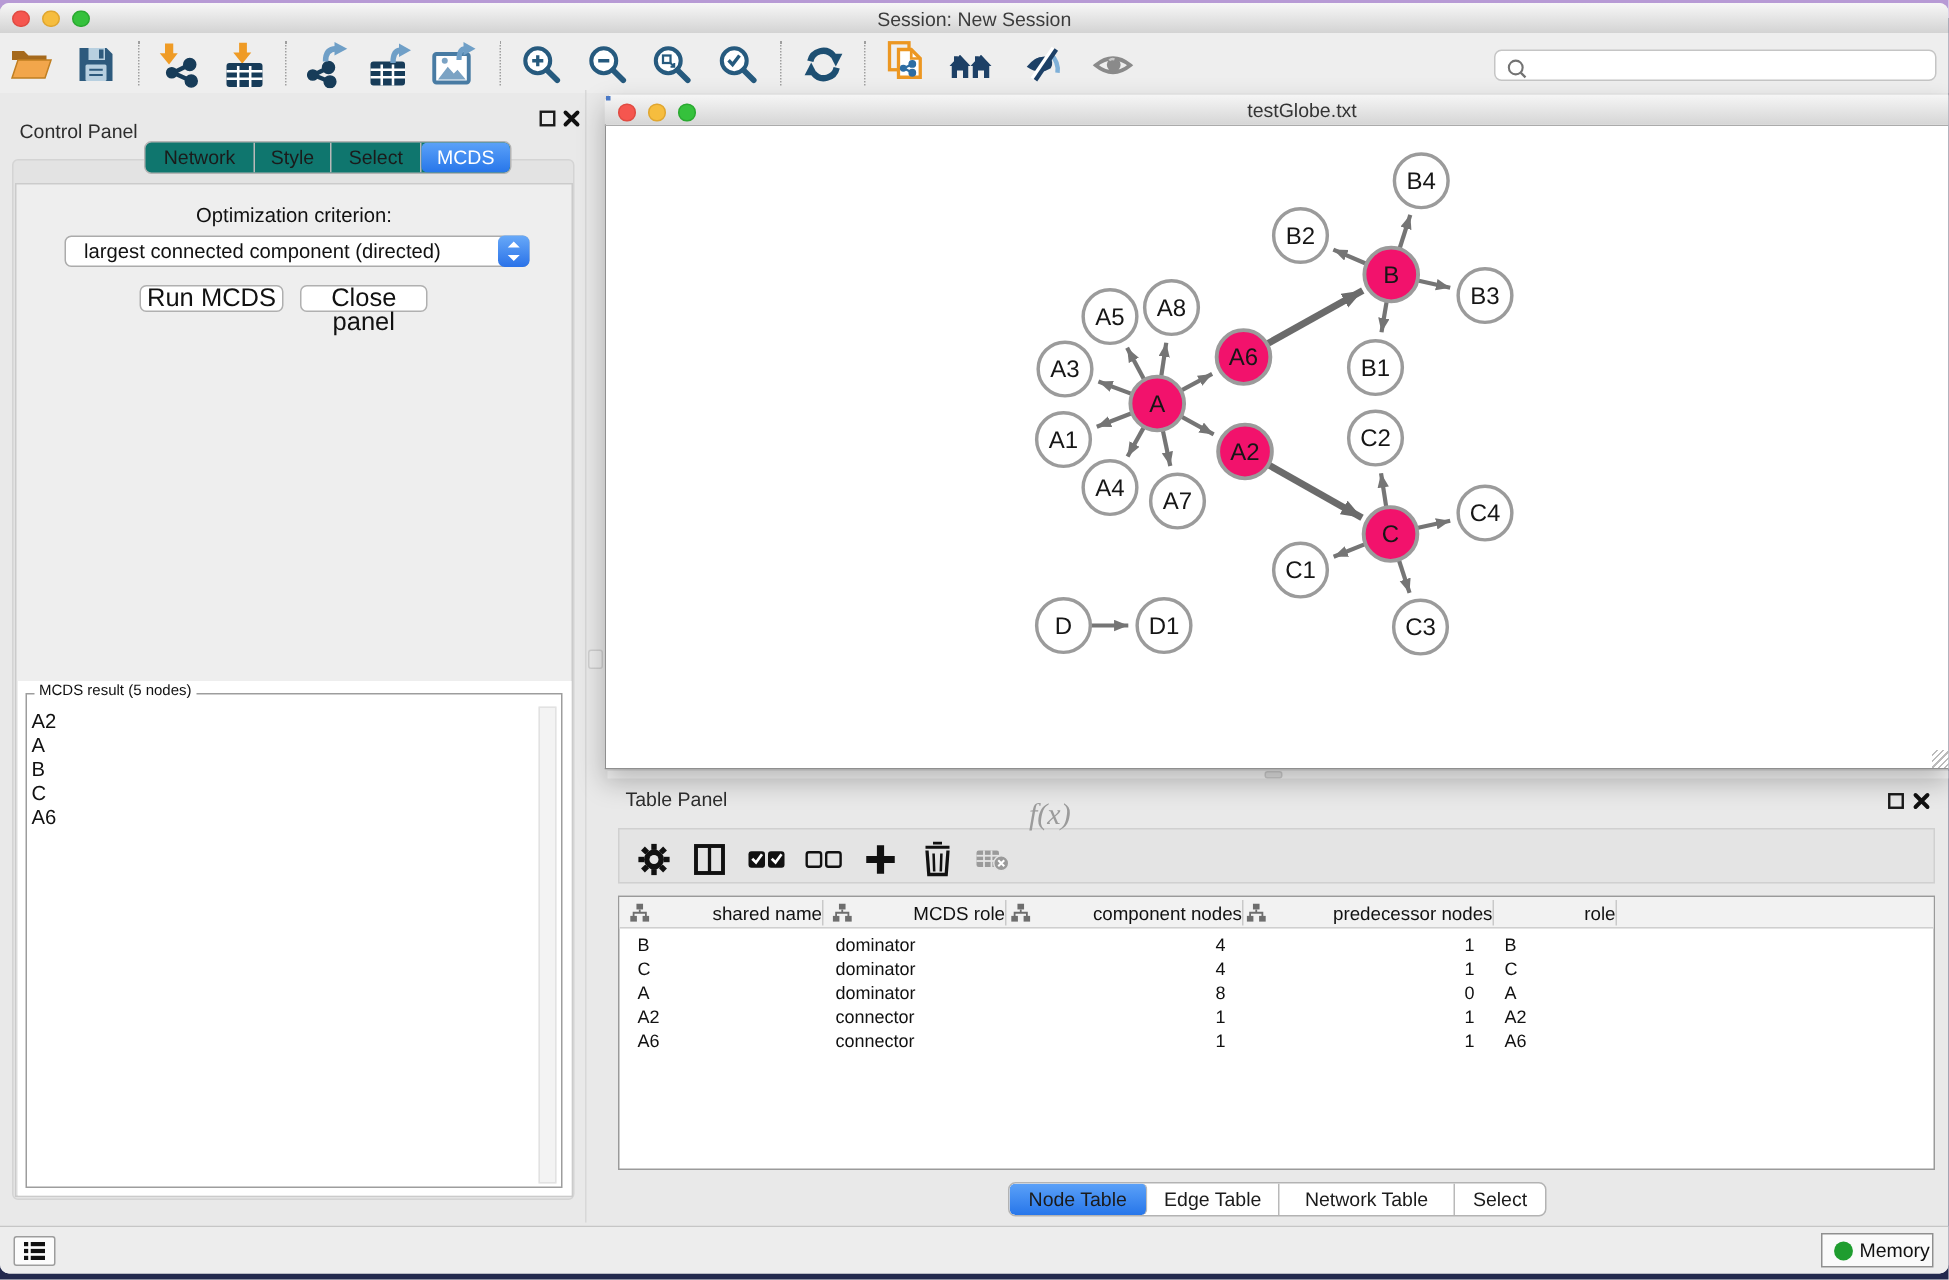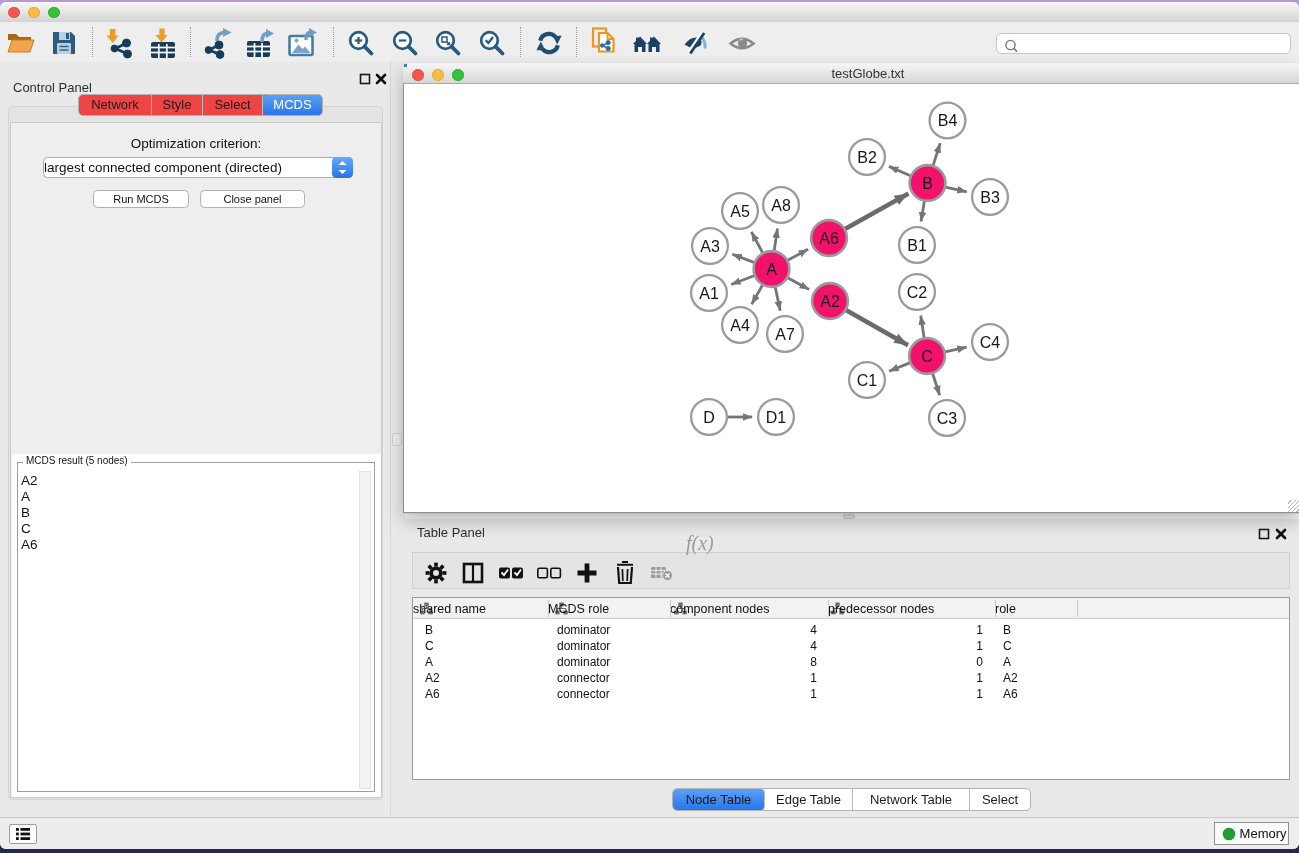--- a/index.html
+++ b/index.html
@@ -10,62 +10,63 @@
 .title{position:absolute;top:3px;width:100%;text-align:center;font-size:13px;color:#3c3c3c}
 .toolbar{position:absolute;left:0;top:22px;width:1299px;height:40px;background:#eeeeee}
 .sep{position:absolute;top:27px;height:30px;width:0;border-left:1px dotted #9f9f9f}
 .searchbox{position:absolute;left:996px;top:33px;width:295px;height:21px;background:#fff;border:1.5px solid #c5c5c5;border-radius:5px}
 .statusbar{position:absolute;left:0;top:817px;width:1299px;height:32px;background:#ededed;border-top:1px solid #c6c6c6;border-radius:0 0 6px 6px}
 .cpline{position:absolute;left:390px;top:60px;width:1px;height:755px;background:#d8d8d8}
 
 .cp-title{position:absolute;left:13px;top:80px;font-size:13px;color:#2d2d2d}
 .pan-outer{position:absolute;left:8px;top:106px;width:375px;height:694px;background:#e3e3e3;border:1px solid #d4d4d4;border-radius:4px}
 .pan-inner{position:absolute;left:10px;top:122px;width:372px;height:676px;background:#eeeeee;border:1px solid #cbcbcb}
-.tabs{position:absolute;left:78px;top:94px;height:22px;display:flex;background:#ef4444;border:1px solid #b3b3b3;border-radius:5px;overflow:hidden}
+.tabs{position:absolute;left:96px;top:94px;height:22px;display:flex;background:#0f766e;border:1px solid #b3b3b3;border-radius:5px;overflow:hidden}
 .tab{font-size:13px;color:#1b1b1b;text-align:center;line-height:20px;border-right:1px solid #b9b9b9}
 .tab:last-child{border-right:none}
 .tabsel{background:linear-gradient(#5ba1f8,#2776ea);color:#fff;border-radius:4px}
 .optlabel{position:absolute;left:10px;top:136px;width:372px;text-align:center;font-size:13.5px;color:#101010}
-.dropdown{position:absolute;left:43px;top:157px;width:310px;height:21px;background:#fff;border:1px solid #ababab;border-radius:4.5px;font-size:13.5px;color:#111;line-height:19px;padding-left:0}
+.dropdown{position:absolute;left:43px;top:157px;width:310px;height:21px;background:#fff;border:1px solid #ababab;border-radius:4.5px;font-size:13.5px;color:#111;line-height:19px;padding-left:12px}
 .dropcap{position:absolute;right:-1px;top:-1px;width:21px;height:21px;border-radius:4.5px;background:linear-gradient(#68a9f8,#2a72e8)}
-.btn{position:absolute;height:18px;background:#fff;border:1px solid #b0b0b0;border-radius:4.5px;font-size:11px;color:#111;text-align:center;line-height:16px}
+.btn{position:absolute;height:18px;background:#fff;border:1px solid #b0b0b0;border-radius:4.5px;font-size:17px;color:#111;text-align:center;line-height:16px}
 .mcdsbox{position:absolute;left:12px;top:454px;width:369px;height:343px;background:#fff}
 .fieldset{position:absolute;left:5px;top:8px;width:358px;height:330px;border:1px solid #9d9d9d}
 .fleg{position:absolute;left:5px;top:-8px;background:#fff;padding:0 3px;font-size:10px;color:#111}
 .flist{position:absolute;left:3px;top:10px;font-size:13.5px;color:#111;line-height:16px}
 .fscroll{position:absolute;right:3px;top:8px;width:12px;height:318px;background:#f3f3f3;border:1px solid #e2e2e2}
 .grip{position:absolute;left:392px;top:433px;width:10px;height:13px;background:#ececec;border:1px solid #cfcfcf;border-radius:2px}
 
 .netwin{position:absolute;left:403px;top:63px;width:896px;height:450px;background:#fff;border:1.5px solid #8f8f8f;border-right:none;border-radius:5px 0 0 0;box-shadow:0 8px 18px rgba(0,0,0,.25)}
 .nettitle{position:absolute;left:0;top:0;width:100%;height:21px;background:linear-gradient(#f6f6f6,#d6d6d6);border-bottom:1px solid #ababab;border-radius:5px 0 0 0}
 .ntl{position:absolute;border-radius:50%;width:11.5px;height:11.5px;top:4.3px}
 .nettext{position:absolute;left:403px;top:66px;width:930px;text-align:center;font-size:13px;color:#333}
 
 .tp-title{position:absolute;left:417px;top:525px;font-size:13px;color:#2d2d2d}
 .tp-toolbar{position:absolute;left:412px;top:552px;width:878px;height:37px;background:#e4e4e4;border:1px solid #d0d0d0}
 .tbl{position:absolute;left:412px;top:597px;width:878px;height:183px;background:#fff;border:1px solid #9a9a9a;font-size:12px;color:#111}
 .thead{position:absolute;left:0;top:0;width:100%;height:21px;background:#f2f2f2;border-bottom:1px solid #cfcfcf}
-.thtext{position:absolute;width:100%;text-align:left;top:4px;font-size:12.5px;color:#111}
+.thtext{position:absolute;width:100%;text-align:right;top:4px;font-size:12.5px;color:#111}
 .thsep{position:absolute;top:2px;height:17px;width:1px;background:#c9c9c9}
 .trow{position:absolute;left:0;width:100%;height:16px}
 .tcell{position:absolute;top:1.5px}
 .num{text-align:right}
 
 .btabs{position:absolute;left:672px;top:788px;height:23px;display:flex;background:#fff;border:1px solid #b3b3b3;border-radius:5px;overflow:hidden}
 .btab{font-size:13px;color:#1b1b1b;text-align:center;line-height:21px;border-right:1px solid #b9b9b9}
 .btab:last-child{border-right:none}
 .memory{position:absolute;left:1214px;top:822px;width:75px;height:23px;background:#fafafa;border:1px solid #8f8f8f;font-size:13px;color:#111;line-height:21px}
 .listbtn{position:absolute;left:9px;top:824px;width:28px;height:20px;background:#fcfcfc;border:1px solid #9d9d9d;border-radius:2px}
 svg text{font-family:"Liberation Sans",sans-serif}
 </style></head><body>
 <div class="app"></div>
 <div class="titlebar abs" style="top:2px">
  <div class="tl" style="left:8px;background:#f5564f;border:1px solid #e04b42"></div>
  <div class="tl" style="left:28px;background:#f6bd3e;border:1px solid #e0a62f"></div>
  <div class="tl" style="left:48px;background:#35c13c;border:1px solid #2aa930"></div>
+ <div class="title">Session: New Session</div>
 </div>
 <div class="toolbar abs"></div>
 <div class="statusbar abs"></div>
 <div class="cpline abs"></div>
 
 <svg class="abs" style="left:6px;top:28px" width="30" height="30" viewBox="-15 -15 30 30">
  <path d="M-13,-9 L-5,-9 L-2,-6 L10,-6 L10,-3 L-13,-3 Z" fill="#a5691c"></path>
  <path d="M-13,9 L-9,-3 L13,-3 L9,9 Z" fill="#f2a64b" stroke="#c07f22" stroke-width="1"></path>
 </svg>
 <svg class="abs" style="left:49px;top:28px" width="30" height="30" viewBox="-15 -15 30 30">
@@ -219,21 +220,21 @@
  <div class="tab" style="width:60px">Select</div>
  <div class="tab tabsel" style="width:59px">MCDS</div>
 </div>
 <div class="optlabel abs">Optimization criterion:</div>
 <div class="dropdown abs">largest connected component (directed)
  <div class="dropcap"><svg width="21" height="21" viewBox="0 0 21 21">
         <path d="M6.5,8 L10.5,4 L14.5,8 Z M6.5,13 L10.5,17 L14.5,13 Z" fill="#fff"></path>
       </svg></div>
 </div>
 <div class="btn abs" style="left:93px;top:190px;width:96px">Run MCDS</div>
-<div class="btn abs" style="left:200px;top:190px;width:105px">Close panel</div>
+<div class="btn abs" style="left:200px;top:190px;width:85px">Close panel</div>
 <div class="mcdsbox abs">
  <div class="fieldset">
   <div class="fleg">MCDS result (5 nodes)</div>
   <div class="flist">A2<br>A<br>B<br>C<br>A6</div>
   <div class="fscroll"></div>
  </div>
 </div>
 <div class="grip abs"></div>
 
 <div class="tp-title abs">Table Panel</div>

